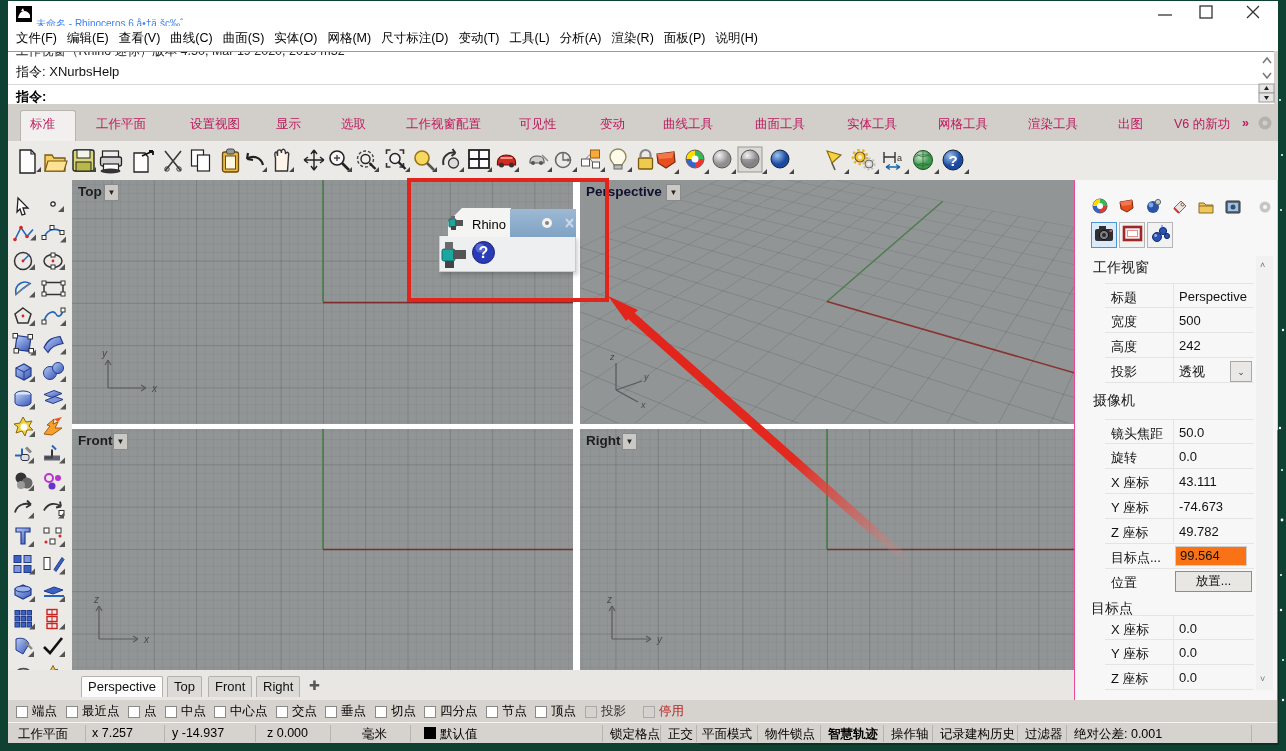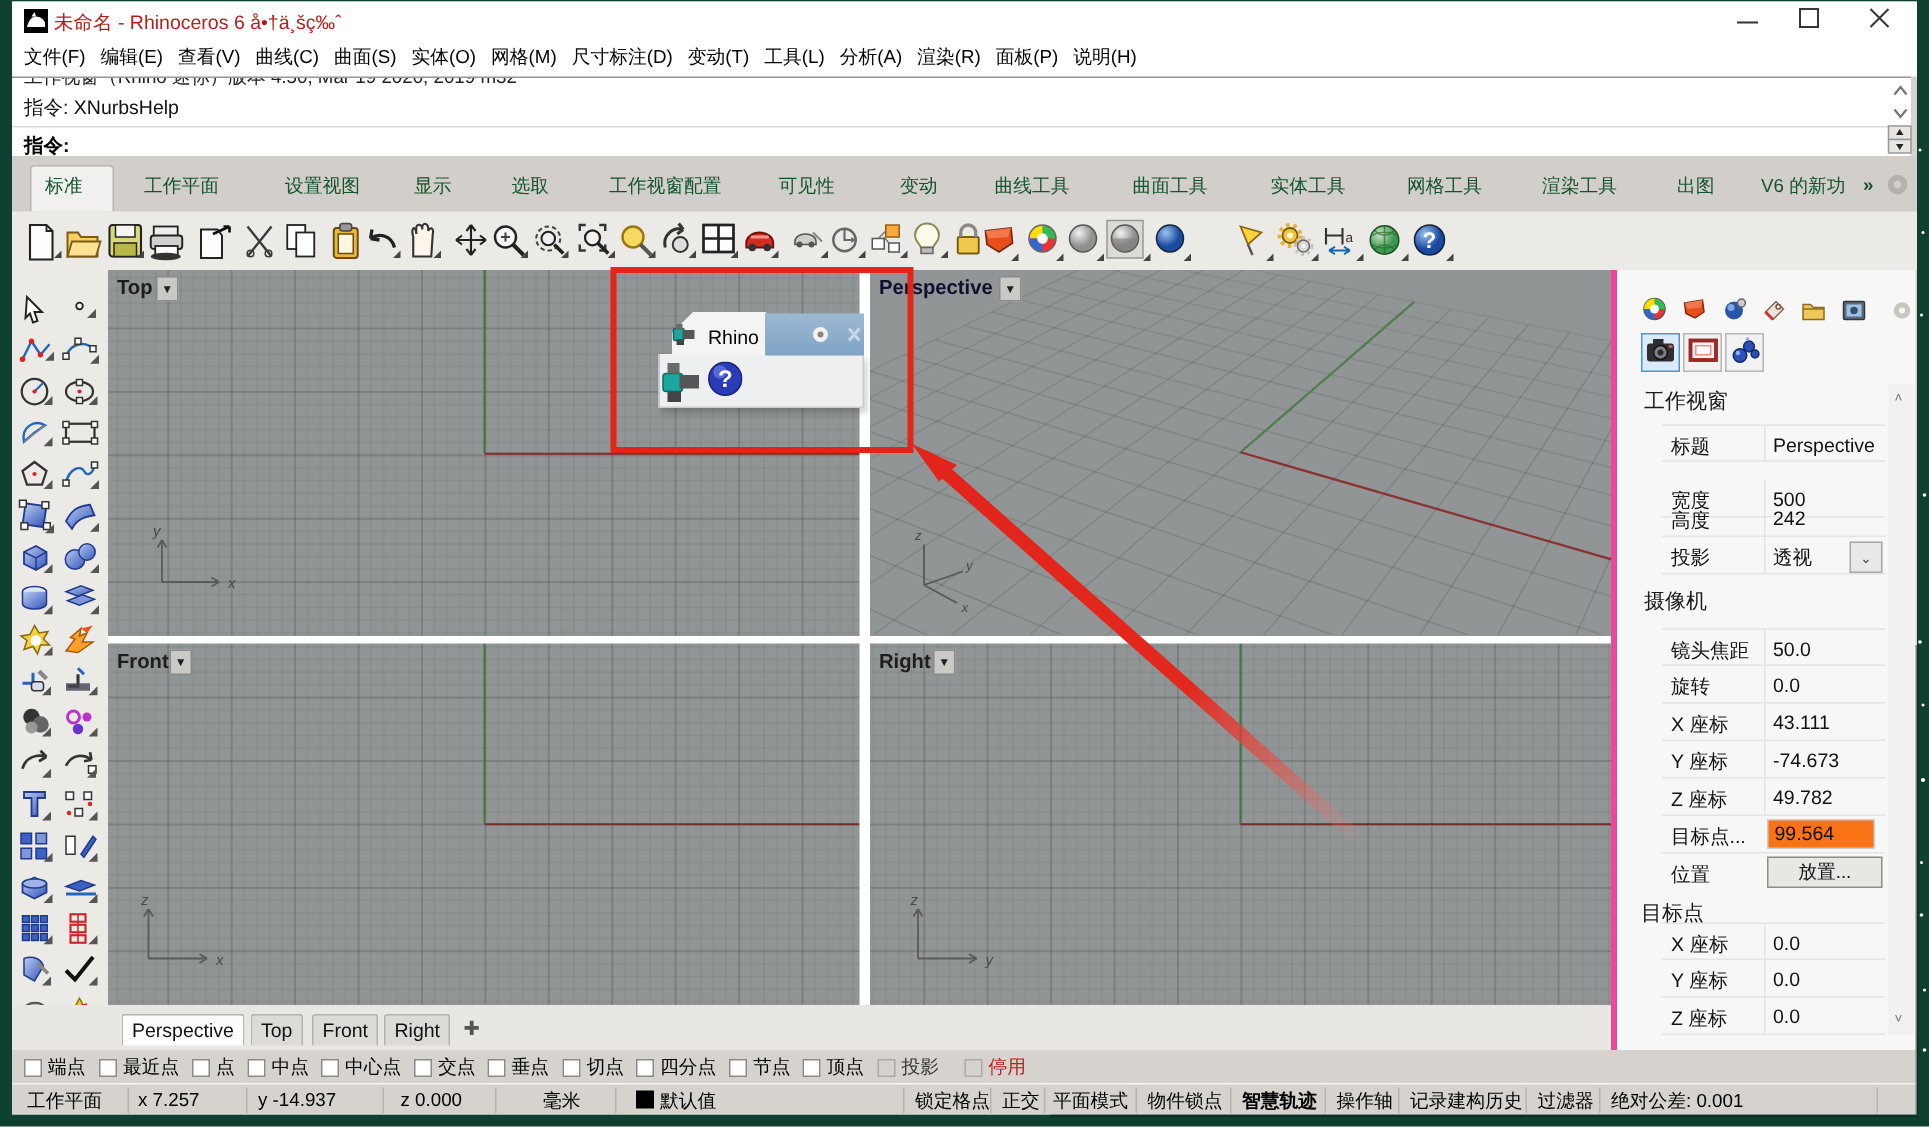--- a/index.html
+++ b/index.html
@@ -1,32 +1,32 @@
 <!DOCTYPE html>
 <html><head><meta charset="utf-8"><style>
 *{margin:0;padding:0;box-sizing:border-box}
 html,body{width:1286px;height:751px;overflow:hidden}
 body{background:#0f4132;font-family:"Liberation Sans",sans-serif;position:relative}
 .abs{position:absolute}
 #win{position:absolute;left:8px;top:1px;width:1270px;height:742px;background:#d6d3ce}
 
 #title{position:absolute;left:8px;top:1px;width:1270px;height:25px;background:#fff}
-#title .txt{position:absolute;left:28px;top:5px;font-size:13px;color:#b91c1c}
+#title .txt{position:absolute;left:28px;top:16px;font-size:10px;color:#3b82f6}
 #ricon{position:absolute;left:16px;top:6px;width:16px;height:16px;background:#111}
 .wbtn{position:absolute;top:0;width:34px;height:25px;color:#000}
 
 #menu{position:absolute;left:8px;top:26px;width:1270px;height:25px;background:#fff;display:flex;align-items:center;padding-left:8px;gap:10px;font-size:12.5px;color:#000}
 
 #cmd{position:absolute;left:8px;top:51px;width:1266px;height:53px;background:#fff;border-top:1px solid #9a9a9a;overflow:hidden}
 #cmd .l0{position:absolute;left:8px;top:-9px;font-size:12.5px;color:#222}
 #cmd .l1{position:absolute;left:8px;top:11px;font-size:13px;color:#111}
 #cmd .div{position:absolute;left:0;top:32px;width:1266px;height:1px;background:#d8d8d8}
 #cmd .l2{position:absolute;left:8px;top:36px;font-size:13px;font-weight:bold;color:#000}
 
-#tabs{position:absolute;left:8px;top:104px;width:1270px;height:37px;background:#d2cfca;font-size:12.5px;color:#14532d}
+#tabs{position:absolute;left:8px;top:104px;width:1270px;height:37px;background:#d2cfca;font-size:12.5px;color:#be185d}
 #tabs .tab{position:absolute;top:12px}
 #tabs .sel{position:absolute;left:12px;top:6px;width:56px;height:31px;background:#f1f0ee;border:1px solid #b8b5b0;border-bottom:none;border-radius:3px 3px 0 0}
 
 #tools{position:absolute;left:8px;top:141px;width:1270px;height:39px;background:#eceae7}
 #tools svg{position:absolute;top:4px}
 
 #side{position:absolute;left:8px;top:180px;width:64px;height:520px;background:#eceae7}
 #side svg{position:absolute}
 
 #vp{position:absolute;left:72px;top:180px;width:1002px;height:490px;background:#fff}
@@ -43,21 +43,21 @@
 .vt.on{background:#fcfcfc}
 
 #snap{position:absolute;left:8px;top:700px;width:1270px;height:22px;background:#d6d3ce;font-size:12.5px;color:#000}
 #snap .it{position:absolute;top:3px;display:flex;align-items:center;gap:4px}
 .cb{width:12px;height:12px;background:#fff;border:1px solid #8a8a8a}
 .cb.dis{background:#d6d3ce;border-color:#aaa}
 #status{position:absolute;left:8px;top:722px;width:1270px;height:21px;background:#d6d3ce;border-top:1px solid #f5f4f2;font-size:12.5px;color:#000}
 #status .sg{position:absolute;top:3px}
 #status .sep{position:absolute;top:2px;width:1px;height:17px;background:#b7b4af}
 
-#panel{position:absolute;left:1074px;top:180px;width:203px;height:520px;background:#f7f7f7;border-left:4px solid #ec4899}
+#panel{position:absolute;left:1074px;top:180px;width:203px;height:520px;background:#f7f7f7;border-left:1px solid #ec4899}
 #panel .hdr{position:absolute;left:18px;font-size:14px;color:#1a1a1a}
 .prow{position:absolute;left:30px;width:149px;height:25px;border-bottom:1px solid #e4e4e4;font-size:13px;color:#111}
 .prow .lb{position:absolute;left:6px;top:5px}
 .prow .vl{position:absolute;left:74px;top:5px}
 .pcol{position:absolute;left:68px;top:0;width:1px;height:100%;background:#e4e4e4}
 
 #redrect{position:absolute;left:407px;top:178px;width:202px;height:124px;border:4px solid #e2241b;z-index:30}
 #popup{position:absolute;left:439px;top:208px;z-index:31}
 #arrow{position:absolute;left:575px;top:280px;z-index:29}
 </style></head><body>
@@ -732,21 +732,21 @@
         <circle cx="4.6" cy="9.4" r="1.5" fill="#8fb0f0"></circle>
         <circle cx="11" c4="4" r="1.2" fill="#8fb0f0"></circle>
       </g>
   </svg>
   <div class="hdr" style="top:79px">工作视窗</div>
   <div class="prow" style="top:103px;border-top:1px solid #e4e4e4">
       <span class="lb">标题</span>
       <span class="vl">Perspective</span>
       <span class="pcol"></span>
     </div>
-  <div class="prow" style="top:140px">
+  <div class="prow" style="top:128px">
       <span class="lb">宽度</span>
       <span class="vl">500</span>
       <span class="pcol"></span>
     </div>
   <div class="prow" style="top:153px">
       <span class="lb">高度</span>
       <span class="vl">242</span>
       <span class="pcol"></span>
     </div>
   <div class="prow" style="top:178px">

